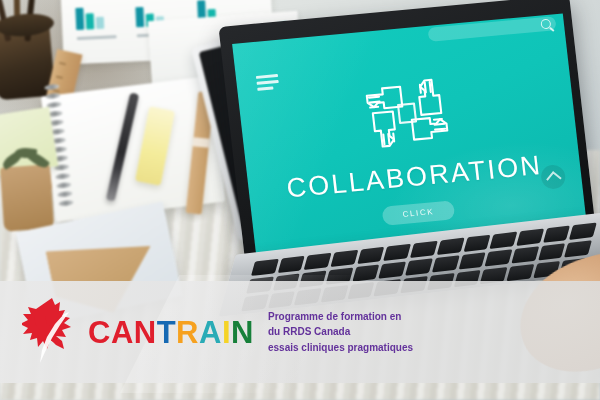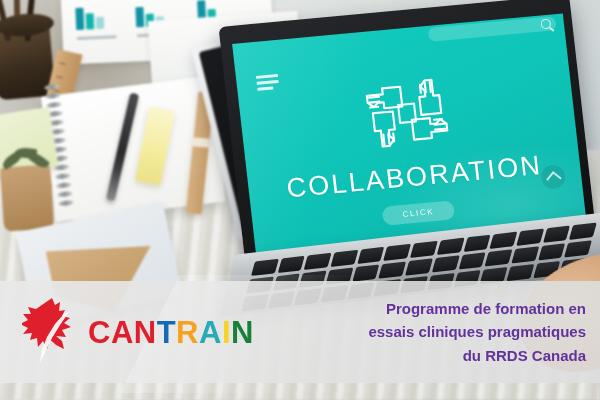--- a/index.html
+++ b/index.html
@@ -245,22 +245,22 @@
     pointer-events:none;
   }
   .brand{
     position:relative;display:flex;align-items:center;gap:8px;
     padding-left:22px;width:268px;box-sizing:border-box;z-index:2;
   }
   .wordmark{font-size:31px;font-weight:bold;letter-spacing:.5px;line-height:1;display:flex;}
   .wordmark span{display:inline-block;}
 
   .tagline{
-    position:relative;z-index:2;flex:1;text-align:right;
-    color:#63329b;font-size:15px;font-weight:bold;line-height:1.55;
+    position:relative;z-index:2;flex:1;text-align:left;
+    color:#63329b;font-size:10px;font-weight:bold;line-height:1.55;
     padding-right:14px;
   }
   .tagline div{white-space:nowrap;}
 </style>
 </head>
 <body>
 
 <div class="stage">
 
   <div class="photo"></div>
@@ -451,18 +451,18 @@
         <span style="color:#1669B3">T</span>
         <span style="color:#F6A11F">R</span>
         <span style="color:#29ABB6">A</span>
         <span style="color:#F5D327">I</span>
         <span style="color:#17803A">N</span>
       </div>
     </div>
 
     <div class="tagline">
       <div>Programme de formation en</div>
+      <div>du RRDS Canada</div>
       <div>essais cliniques pragmatiques</div>
-      <div>du RRDS Canada</div>
     </div>
   </div>
 
 </div>
 
 </body></html>

